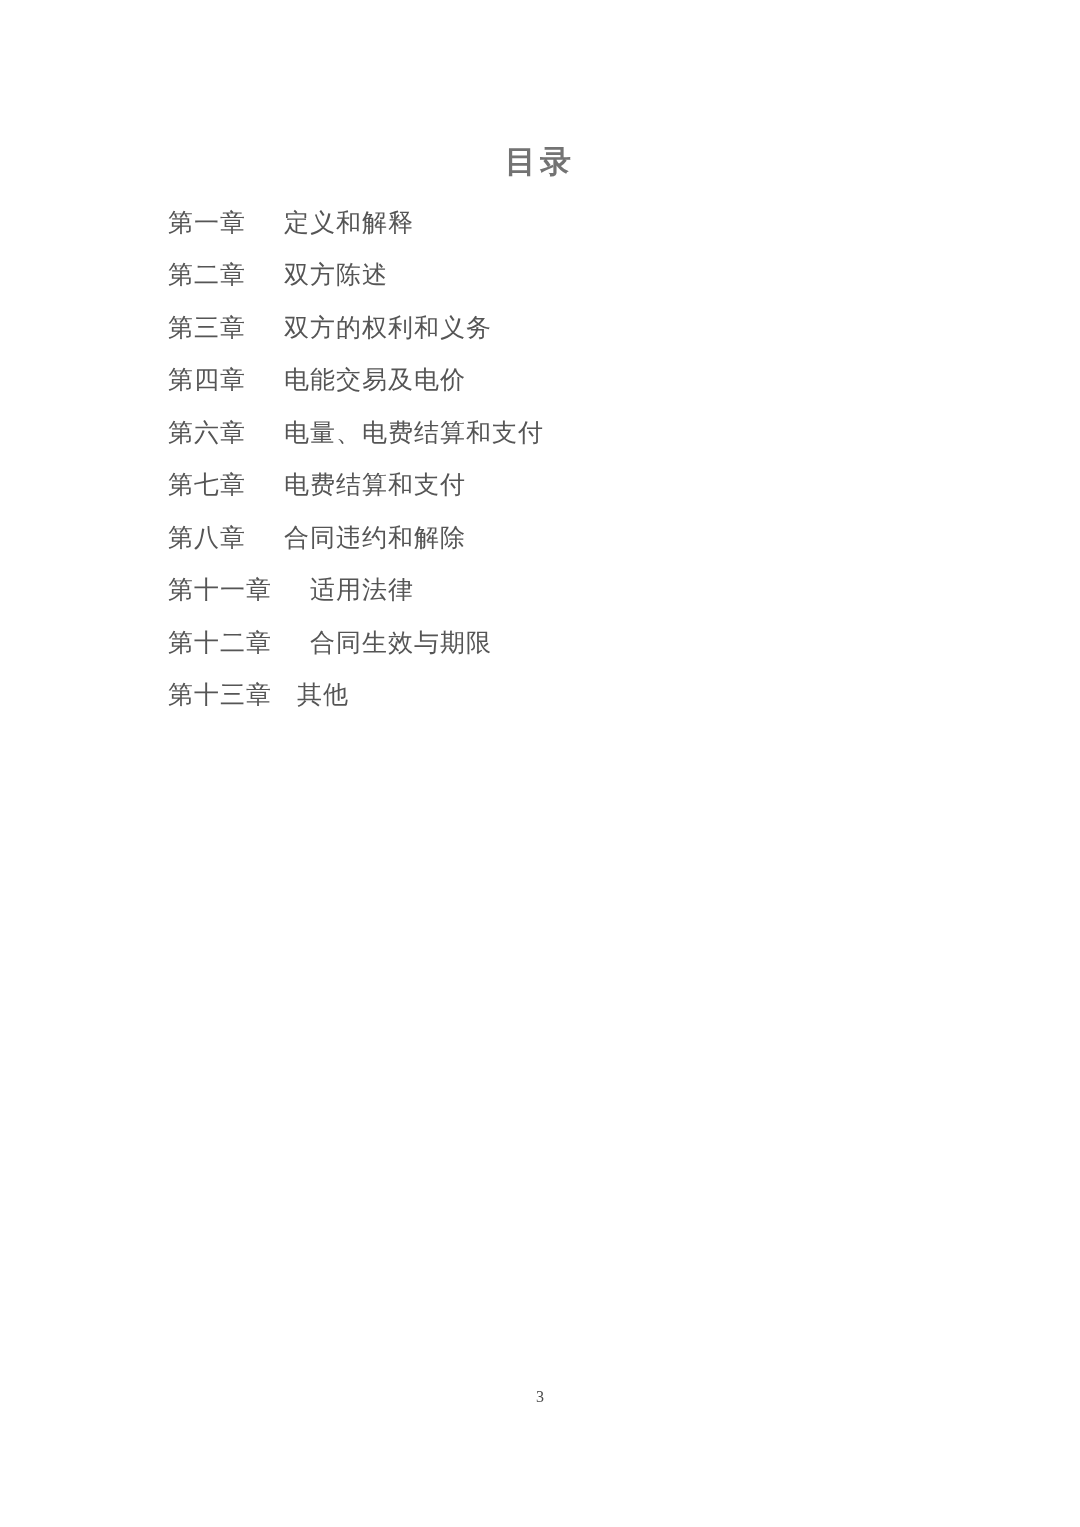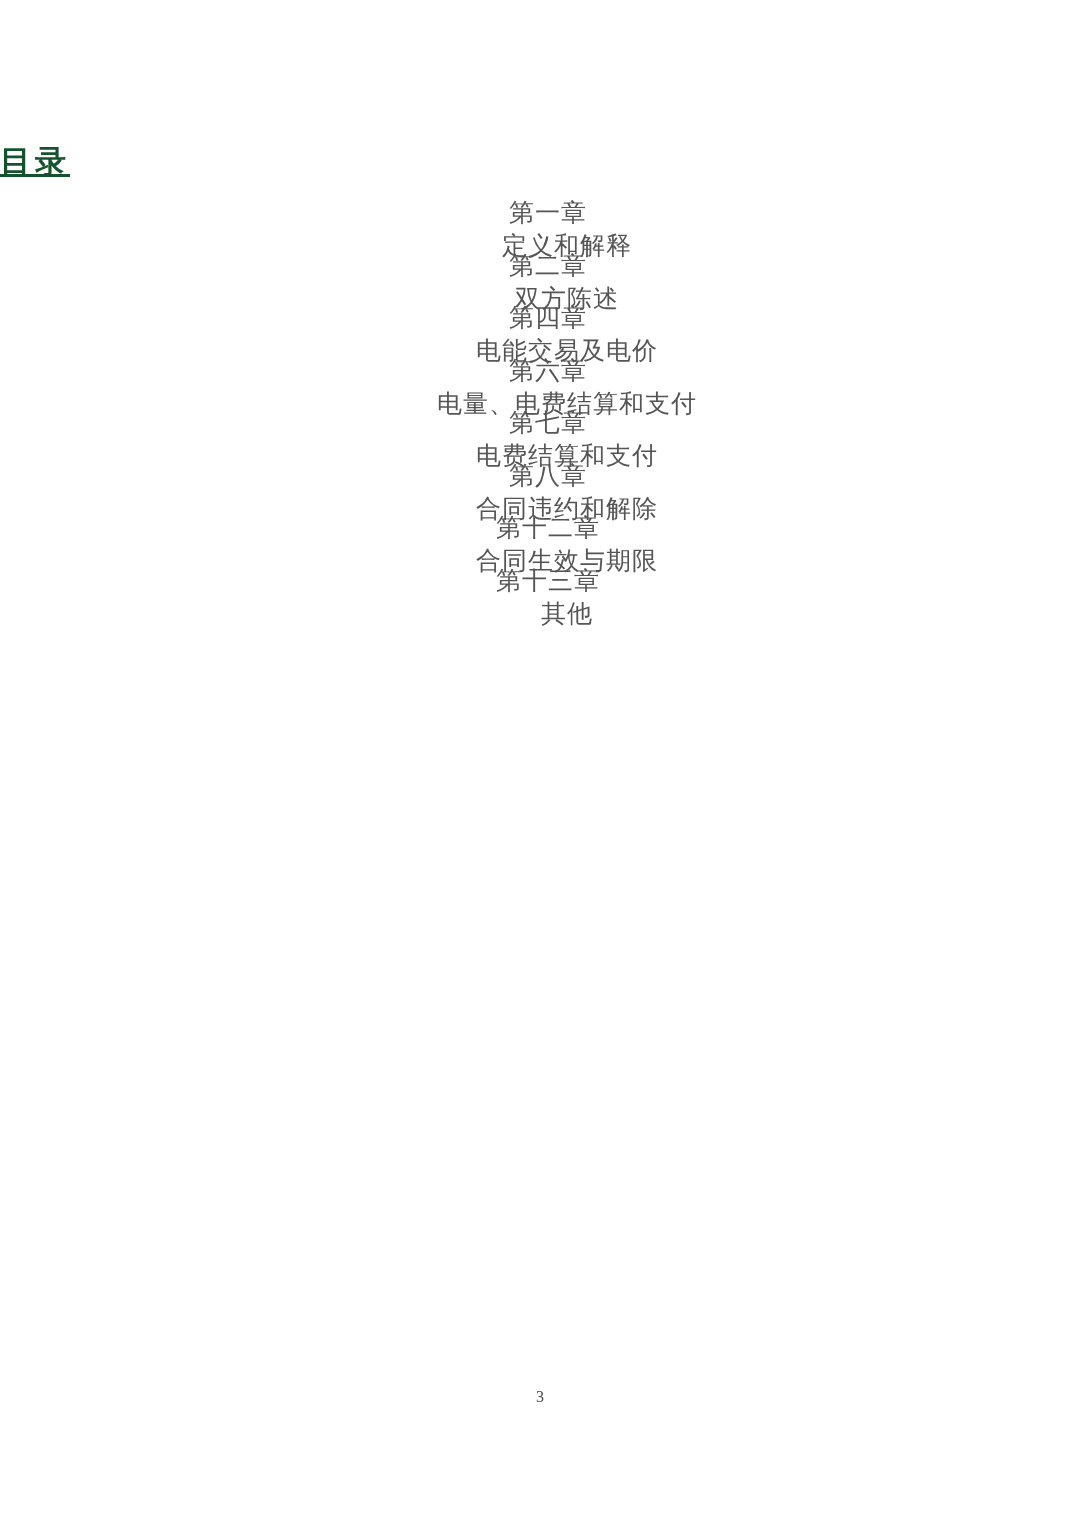--- a/index.html
+++ b/index.html
@@ -14,42 +14,40 @@
     background: #ffffff;
     font-family: "Liberation Serif", serif;
     color: #555555;
     overflow: hidden;
   }
   .doc-title {
     position: absolute;
     top: 141px;
     left: 0;
     width: 100%;
-    text-align: left;
+    text-align: center;
     font-size: 31px;
     font-weight: bold;
-    color: #14532d;
+    color: #737373;
     letter-spacing: 4px;
-    text-decoration: underline;
   }
   .toc-list {
     position: absolute;
     top: 196px;
     left: 168px;
     width: 760px;
   }
   .toc-row {
     height: 52.5px;
     display: flex;
     align-items: center;
     font-size: 25px;
     letter-spacing: 1px;
     color: #555555;
     white-space: nowrap;
-    flex-direction: column;
   }
   .toc-chapter {
     display: inline-block;
   }
   
   .toc-row:nth-child(-n+9) .toc-title { margin-left: 38px; }
   .toc-row:nth-child(n+10) .toc-title { margin-left: 25px; }
   .page-number {
     position: absolute;
     top: 1388px;
@@ -70,36 +68,44 @@
   <div class="toc-list">
       <div class="toc-row">
         <span class="toc-chapter">第一章</span>
         <span class="toc-title">定义和解释</span>
       </div>
       <div class="toc-row">
         <span class="toc-chapter">第二章</span>
         <span class="toc-title">双方陈述</span>
       </div>
       <div class="toc-row">
+        <span class="toc-chapter">第三章</span>
+        <span class="toc-title">双方的权利和义务</span>
+      </div>
+      <div class="toc-row">
         <span class="toc-chapter">第四章</span>
         <span class="toc-title">电能交易及电价</span>
       </div>
       <div class="toc-row">
         <span class="toc-chapter">第六章</span>
         <span class="toc-title">电量、电费结算和支付</span>
       </div>
       <div class="toc-row">
         <span class="toc-chapter">第七章</span>
         <span class="toc-title">电费结算和支付</span>
       </div>
       <div class="toc-row">
         <span class="toc-chapter">第八章</span>
         <span class="toc-title">合同违约和解除</span>
       </div>
       <div class="toc-row">
+        <span class="toc-chapter">第十一章</span>
+        <span class="toc-title">适用法律</span>
+      </div>
+      <div class="toc-row">
         <span class="toc-chapter">第十二章</span>
         <span class="toc-title">合同生效与期限</span>
       </div>
       <div class="toc-row">
         <span class="toc-chapter">第十三章</span>
         <span class="toc-title">其他</span>
       </div>
     </div>
 
   <div class="page-number">3</div>

